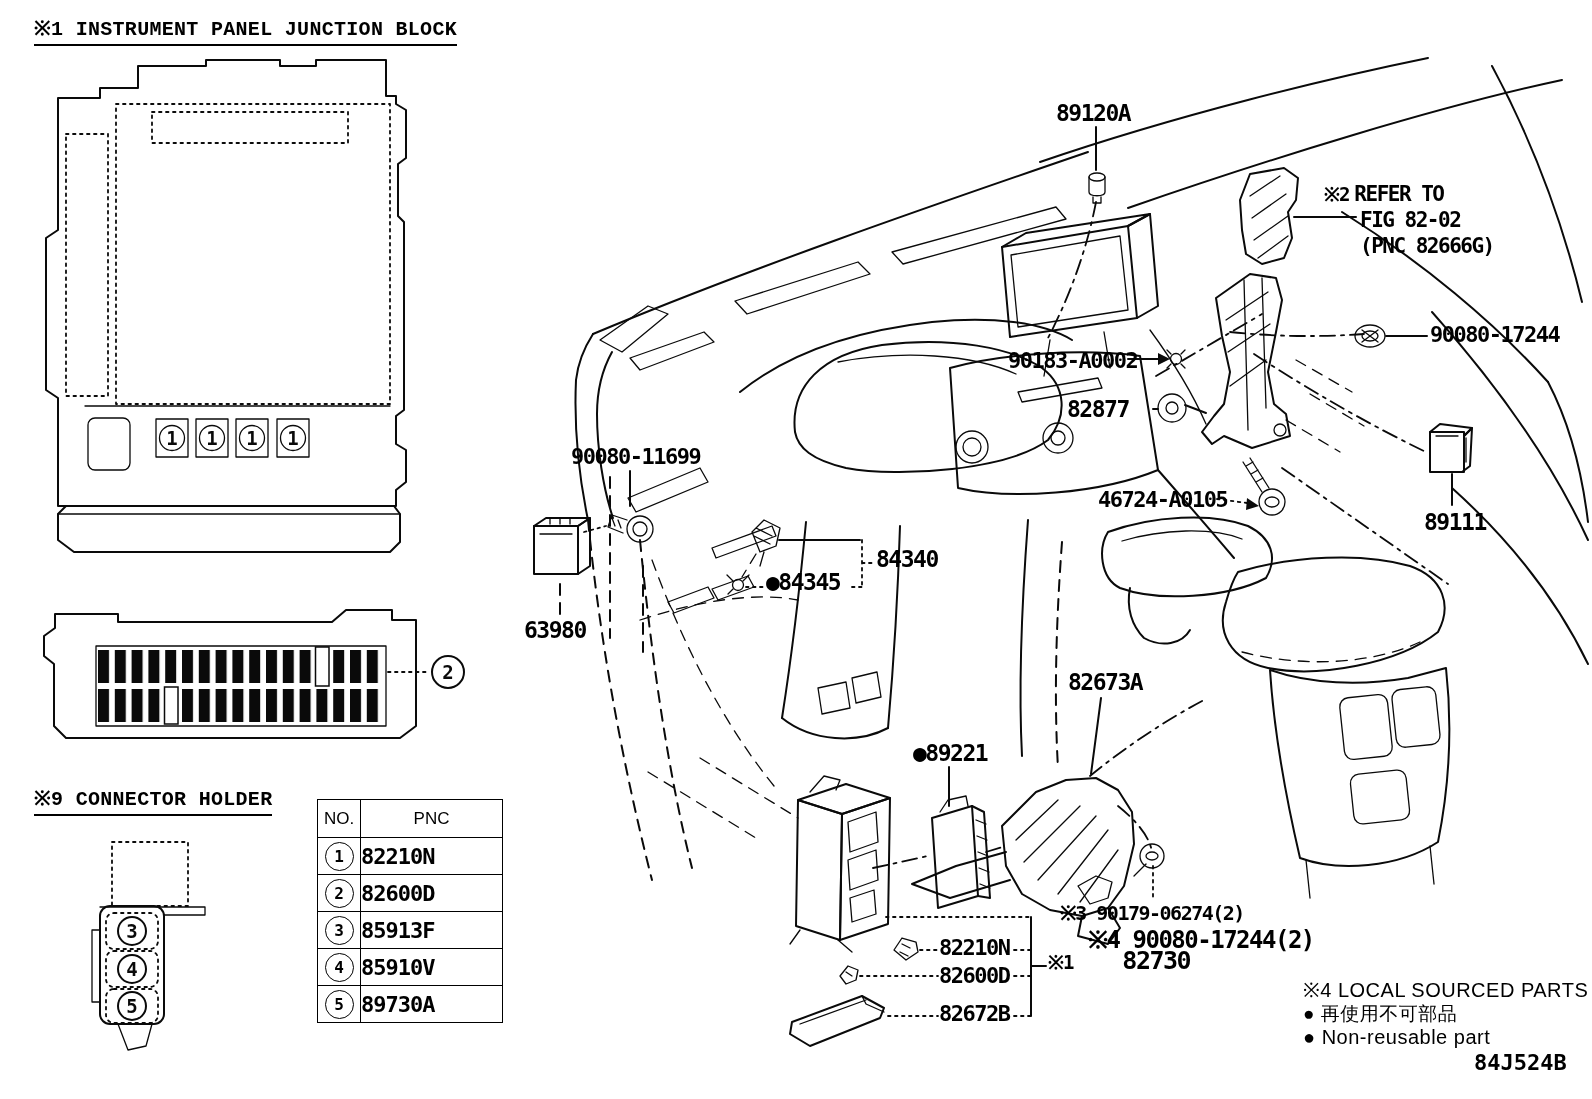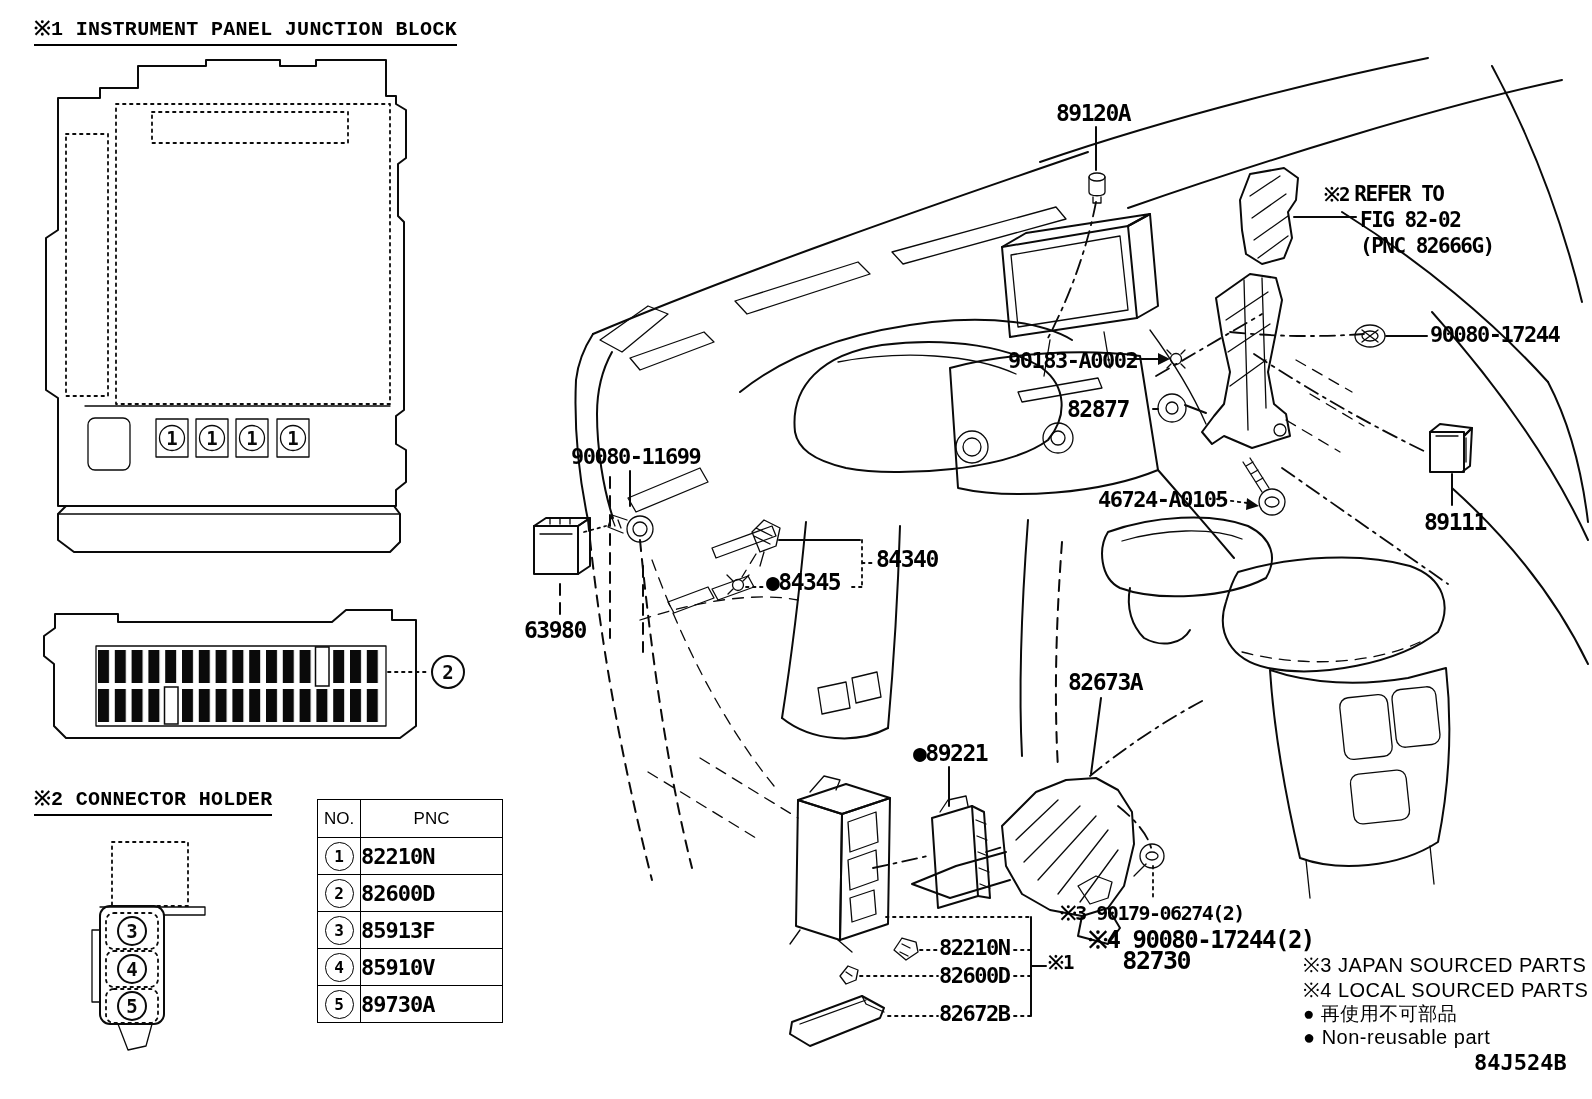--- a/index.html
+++ b/index.html
@@ -295,21 +295,21 @@
     <path class="s dd" d="M1118,806 C1138,822 1150,838 1152,852"></path>
     <path class="s dd" d="M1230,332 C1288,338 1336,336 1364,334"></path>
     <path class="s dd" d="M1254,354 C1312,392 1372,426 1426,452"></path>
     <path class="s dd" d="M1282,468 L1448,584"></path>
     <path class="s dd" d="M1096,202 C1088,244 1072,292 1048,338"></path>
     <path class="s dd" d="M1156,376 L1262,314"></path>
   </g>
 </svg>
 
 <div class="title" style="left:34px;top:14px">※1 INSTRUMENT PANEL JUNCTION BLOCK</div>
-<div class="title" style="left:34px;top:784px">※2 CONNECTOR HOLDER</div>
+<div class="title" style="left:34px;top:784px">※9 CONNECTOR HOLDER</div>
 
 <table class="pnc" style="left:317px;top:799px">
   <thead>
     <tr>
       <th>NO.</th>
       <th>PNC</th>
     </tr>
   </thead>
   <tbody>
     <tr>
@@ -356,19 +356,18 @@
 <div class="lbl" style="left:913px;top:740px">●89221</div>
 <div class="lbl" style="left:1060px;top:899px;font-size:20px">※3 90179-06274(2)</div>
 <div class="lbl" style="left:1088px;top:922px;font-size:24px">※4 90080-17244(2)</div>
 <div class="lbl" style="left:939px;top:935px;font-size:22px">82210N</div>
 <div class="lbl" style="left:939px;top:963px;font-size:22px">82600D</div>
 <div class="lbl" style="left:1048px;top:946px">
   <span class="prefix">※1</span><span class="big">82730</span>
 </div>
 <div class="lbl" style="left:939px;top:1001px;font-size:22px">82672B</div>
 
-<div class="note" style="left:1303px;top:951px">※3 JAPAN SOURCED PARTS</div>
 <div class="note" style="left:1303px;top:976px">※4 LOCAL SOURCED PARTS</div>
 <div class="note" style="left:1303px;top:1001px;font-size:19px">● 再使用不可部品</div>
 <div class="note" style="left:1303px;top:1026px">● Non-reusable part</div>
 <div class="lbl" style="left:1474px;top:1050px;font-size:22px;letter-spacing:0">84J524B</div>
 
 </div>
 
 </body></html>

